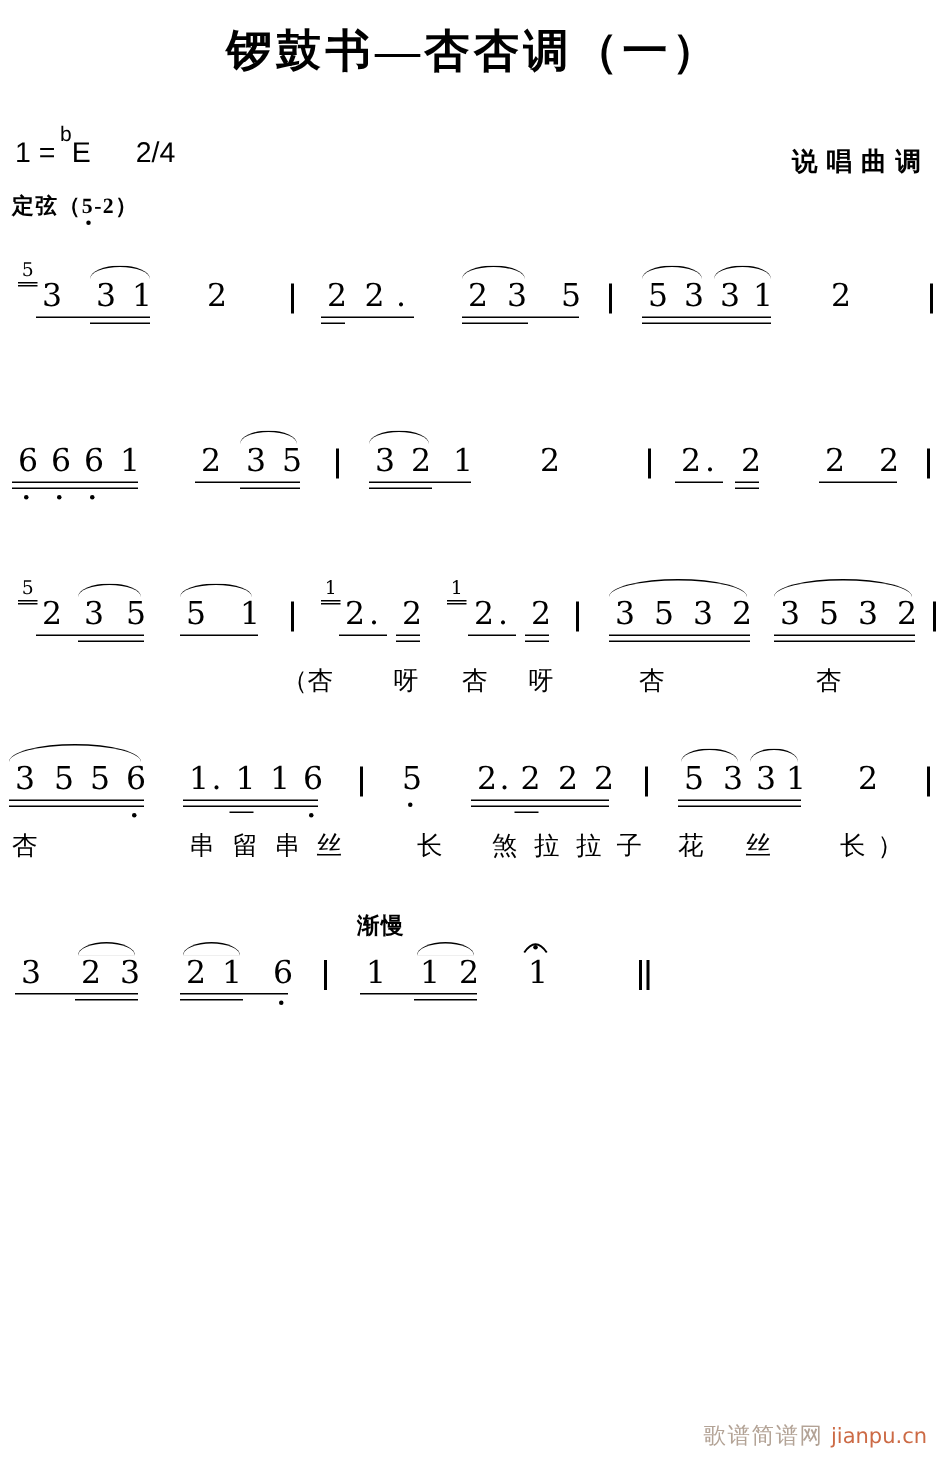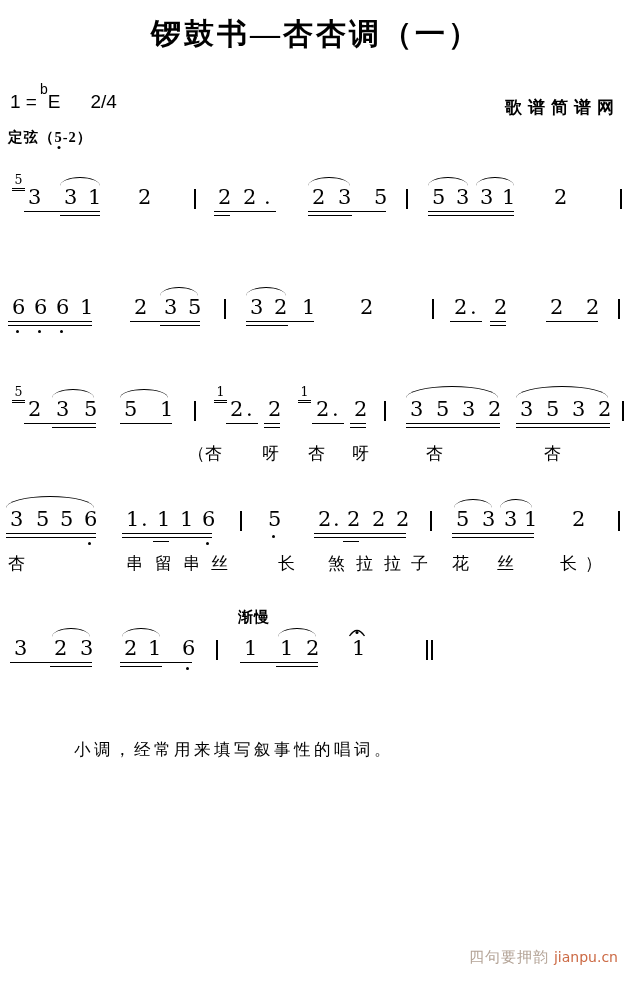--- a/index.html
+++ b/index.html
@@ -41,21 +41,21 @@
 </head>
 <body>
 
 <div class="page">
   <h1 class="title">锣鼓书—杏杏调（一）</h1>
 
   <div class="keyrow">
     <span class="keysig">
       <span>1 =</span><sup>b</sup><span>E</span><span class="meter">2/4</span>
     </span>
-    <span class="genre">歌谱简谱网</span>
+    <span class="genre">说唱曲调</span>
   </div>
 
   <div class="tuning">
     <span>定弦（</span><span class="lownote">5</span><span>-2）</span>
   </div>
 
   <div id="music-area">
       <div class="jp-g" style="left: 12px; top: 174px;">
         <span class="gd">5</span>
         <i class="gl"></i>
@@ -261,19 +261,18 @@
       <div class="jp-l" style="left: 276px; width: 42px; top: 666px;"></div>
       <div class="jp-f" style="left: 348px; top: 623px;"><svg width="18" height="11" viewBox="0 0 18 11">
           <path d="M1.5 10 Q9 -1 16.5 10" fill="none" stroke="#000" stroke-width="1.3"></path>
           <circle cx="9" cy="6.5" r="1.5"></circle>
         </svg></div>
       <div class="jp-n" style="left: 352px; top: 638px;">1</div>
       <div class="jp-db" style="left: 426px; top: 640px;"></div>
     </div>
 
   <div class="notes">
-    <div>小调，经常用来填写叙事性的唱词。</div>
   </div>
 
   <div class="watermark">
-    <span class="wm-name" style="color: rgb(179, 163, 150);">四句要押韵</span><span class="wm-url" style="color: rgb(204, 106, 69);">jianpu.cn</span>
+    <span class="wm-name" style="color: rgb(179, 163, 150);">歌谱简谱网</span><span class="wm-url" style="color: rgb(204, 106, 69);">jianpu.cn</span>
   </div>
 </div>
 
 </body></html>

